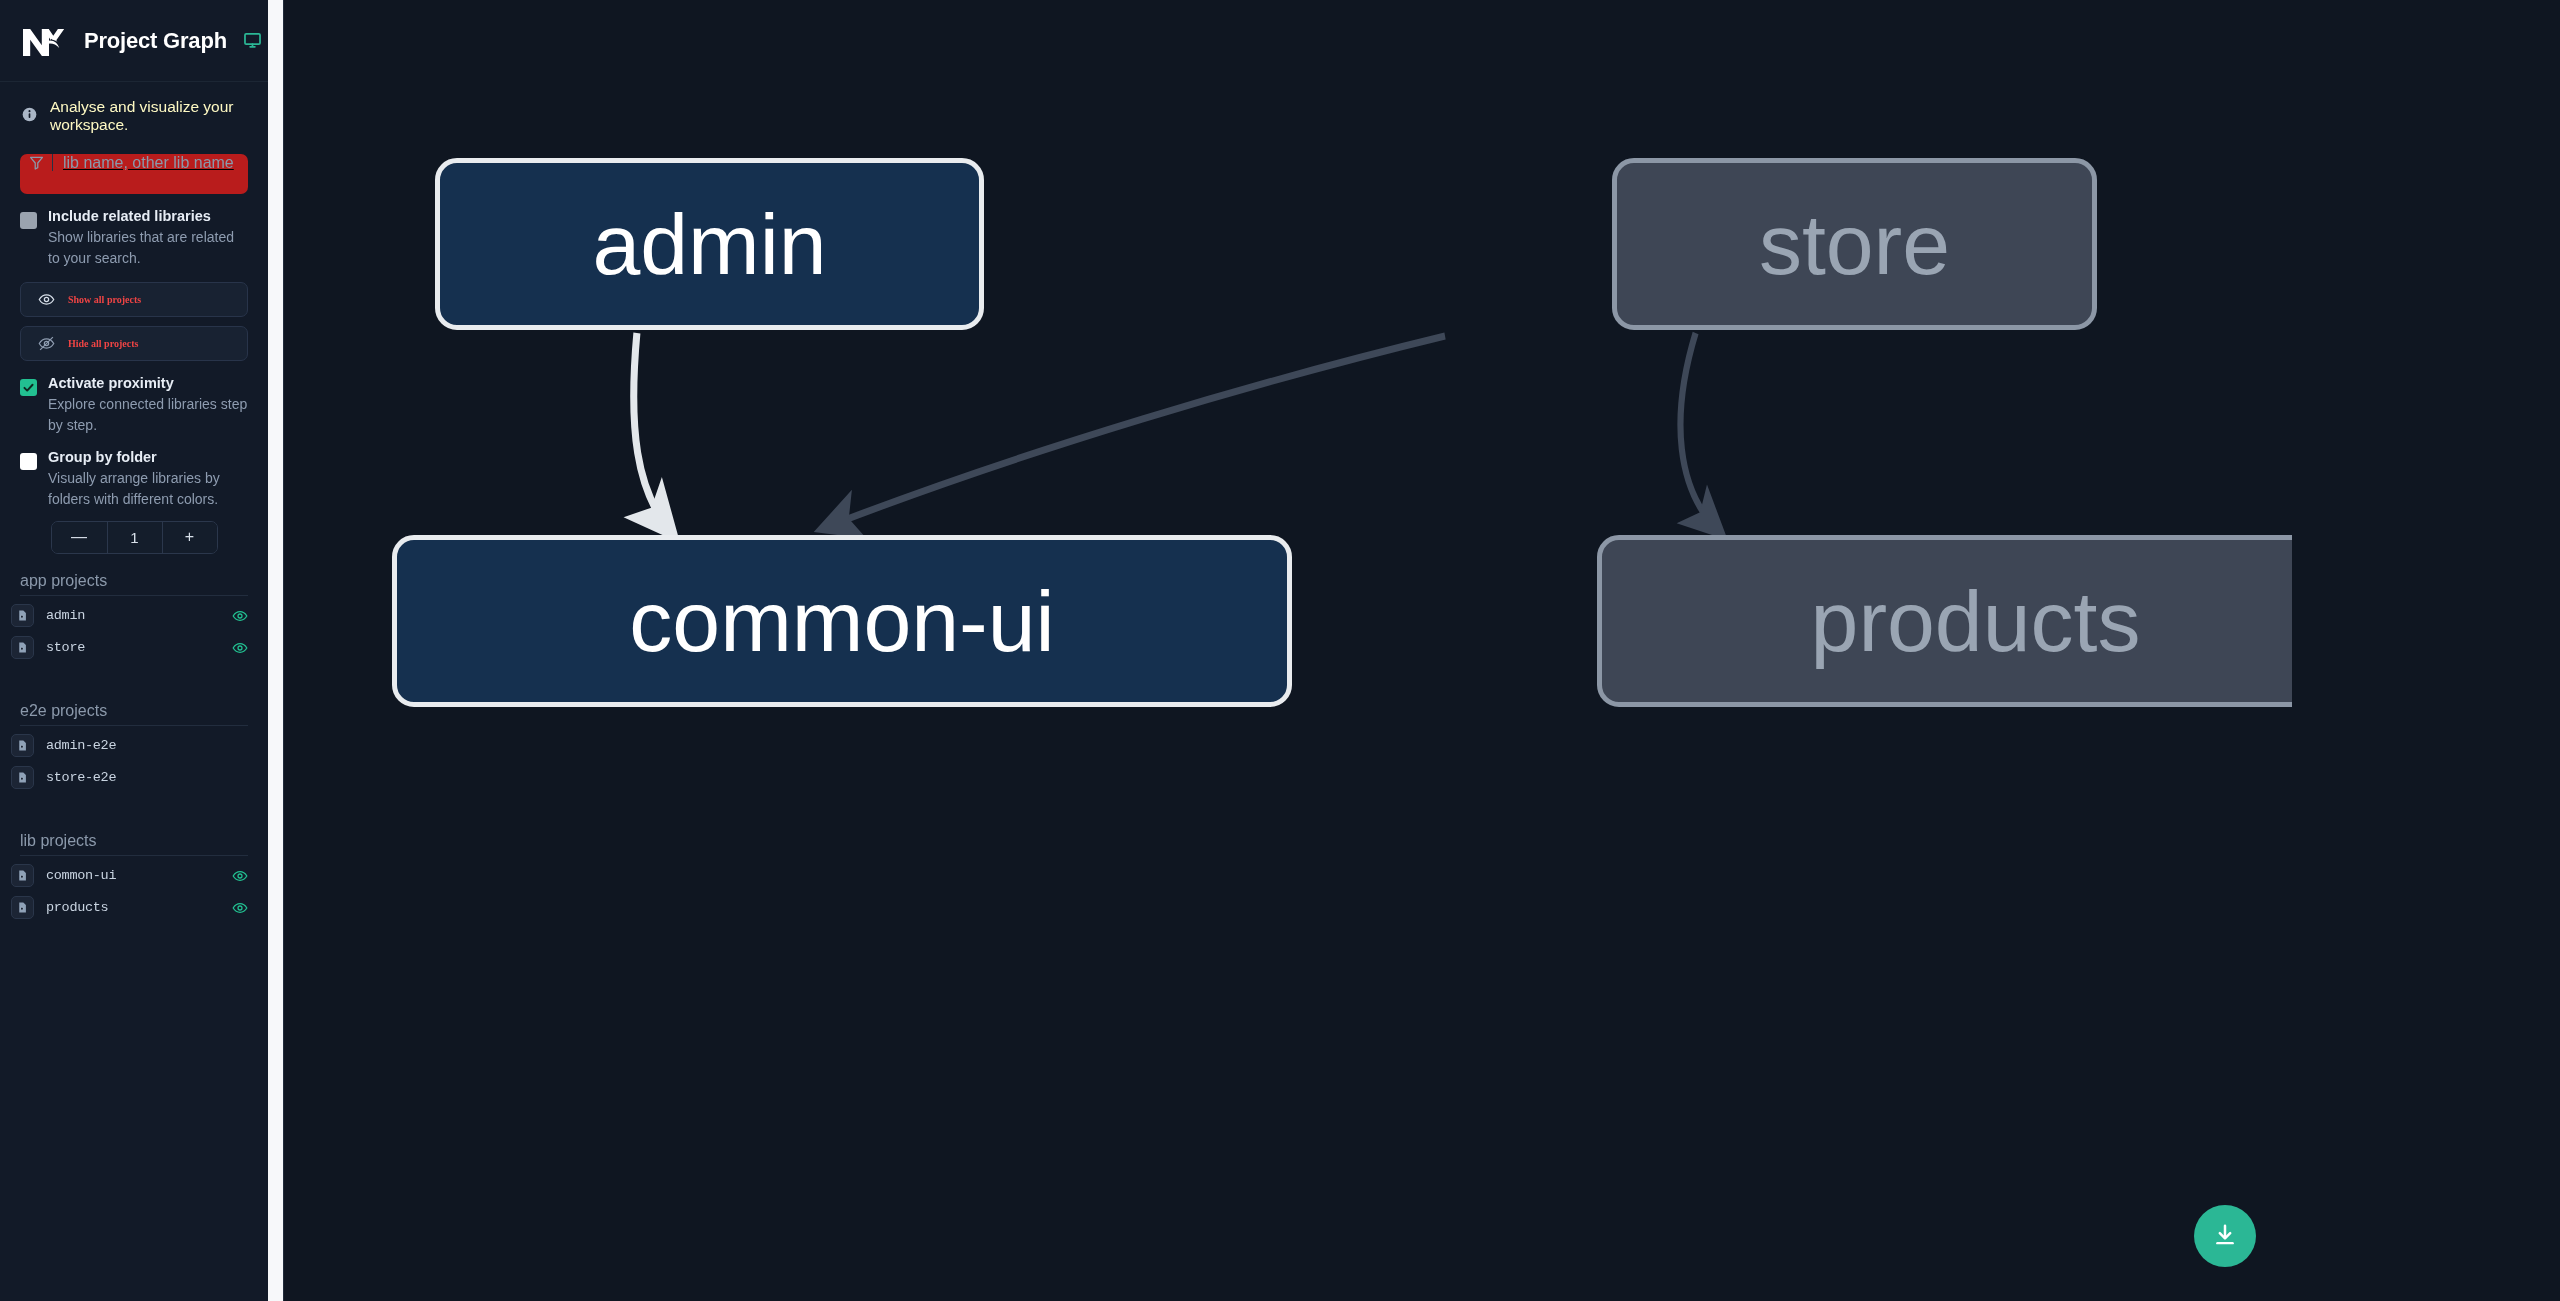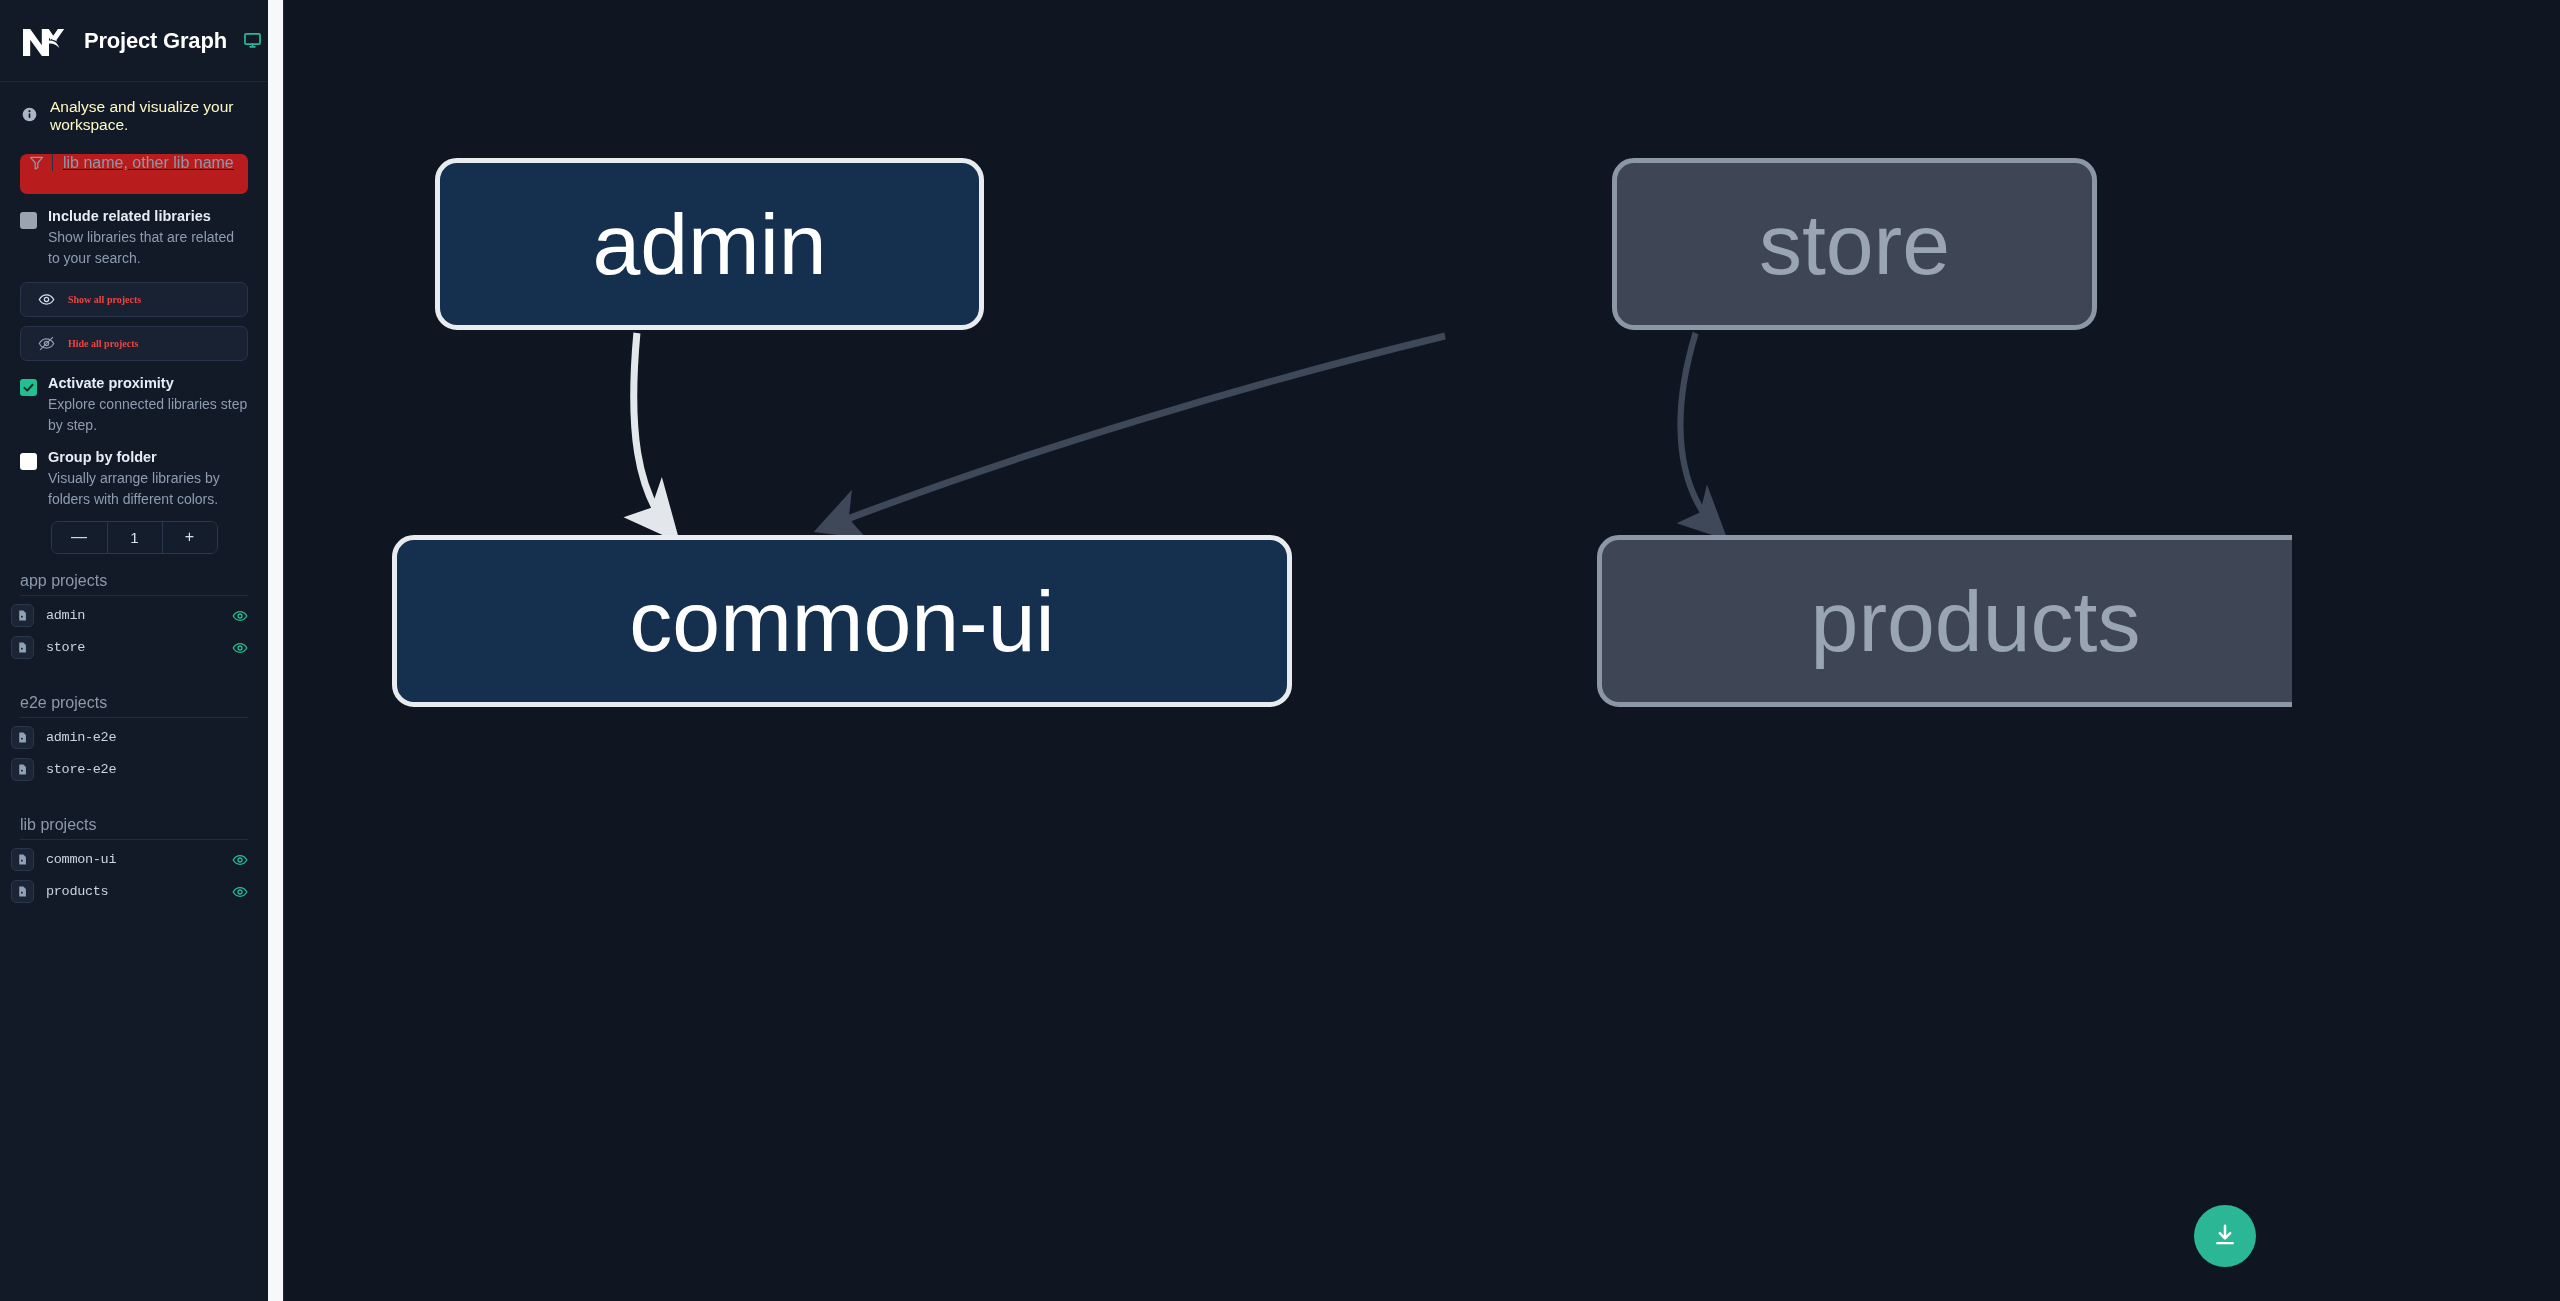--- a/index.html
+++ b/index.html
@@ -98,21 +98,21 @@
     color: #d8e0ea; font-size: 16px; background: #141d2b;
   }
   .stepper > div + div { border-left: 1px solid #2b374c; }
   .step-val { font-size: 15px !important; }
 
   .group-head {
     color: #8b99ab; font-size: 16px;
     padding: 0 20px 5px 20px;
   }
   .group-sep { height: 1px; background: #222d3e; margin: 0 20px 4px 20px; }
-  .group { margin-top: 30px; }
+  .group { margin-top: 38px; }
   .group.first { margin-top: 18px; }
 
   .proj-row {
     display: flex; align-items: center;
     height: 32px; padding: 0 20px 0 11px;
     cursor: pointer; gap: 12px;
   }
   .proj-icon {
     width: 23px; height: 23px; border-radius: 5px;
     background: #1c2troll; background: #1c2535;

